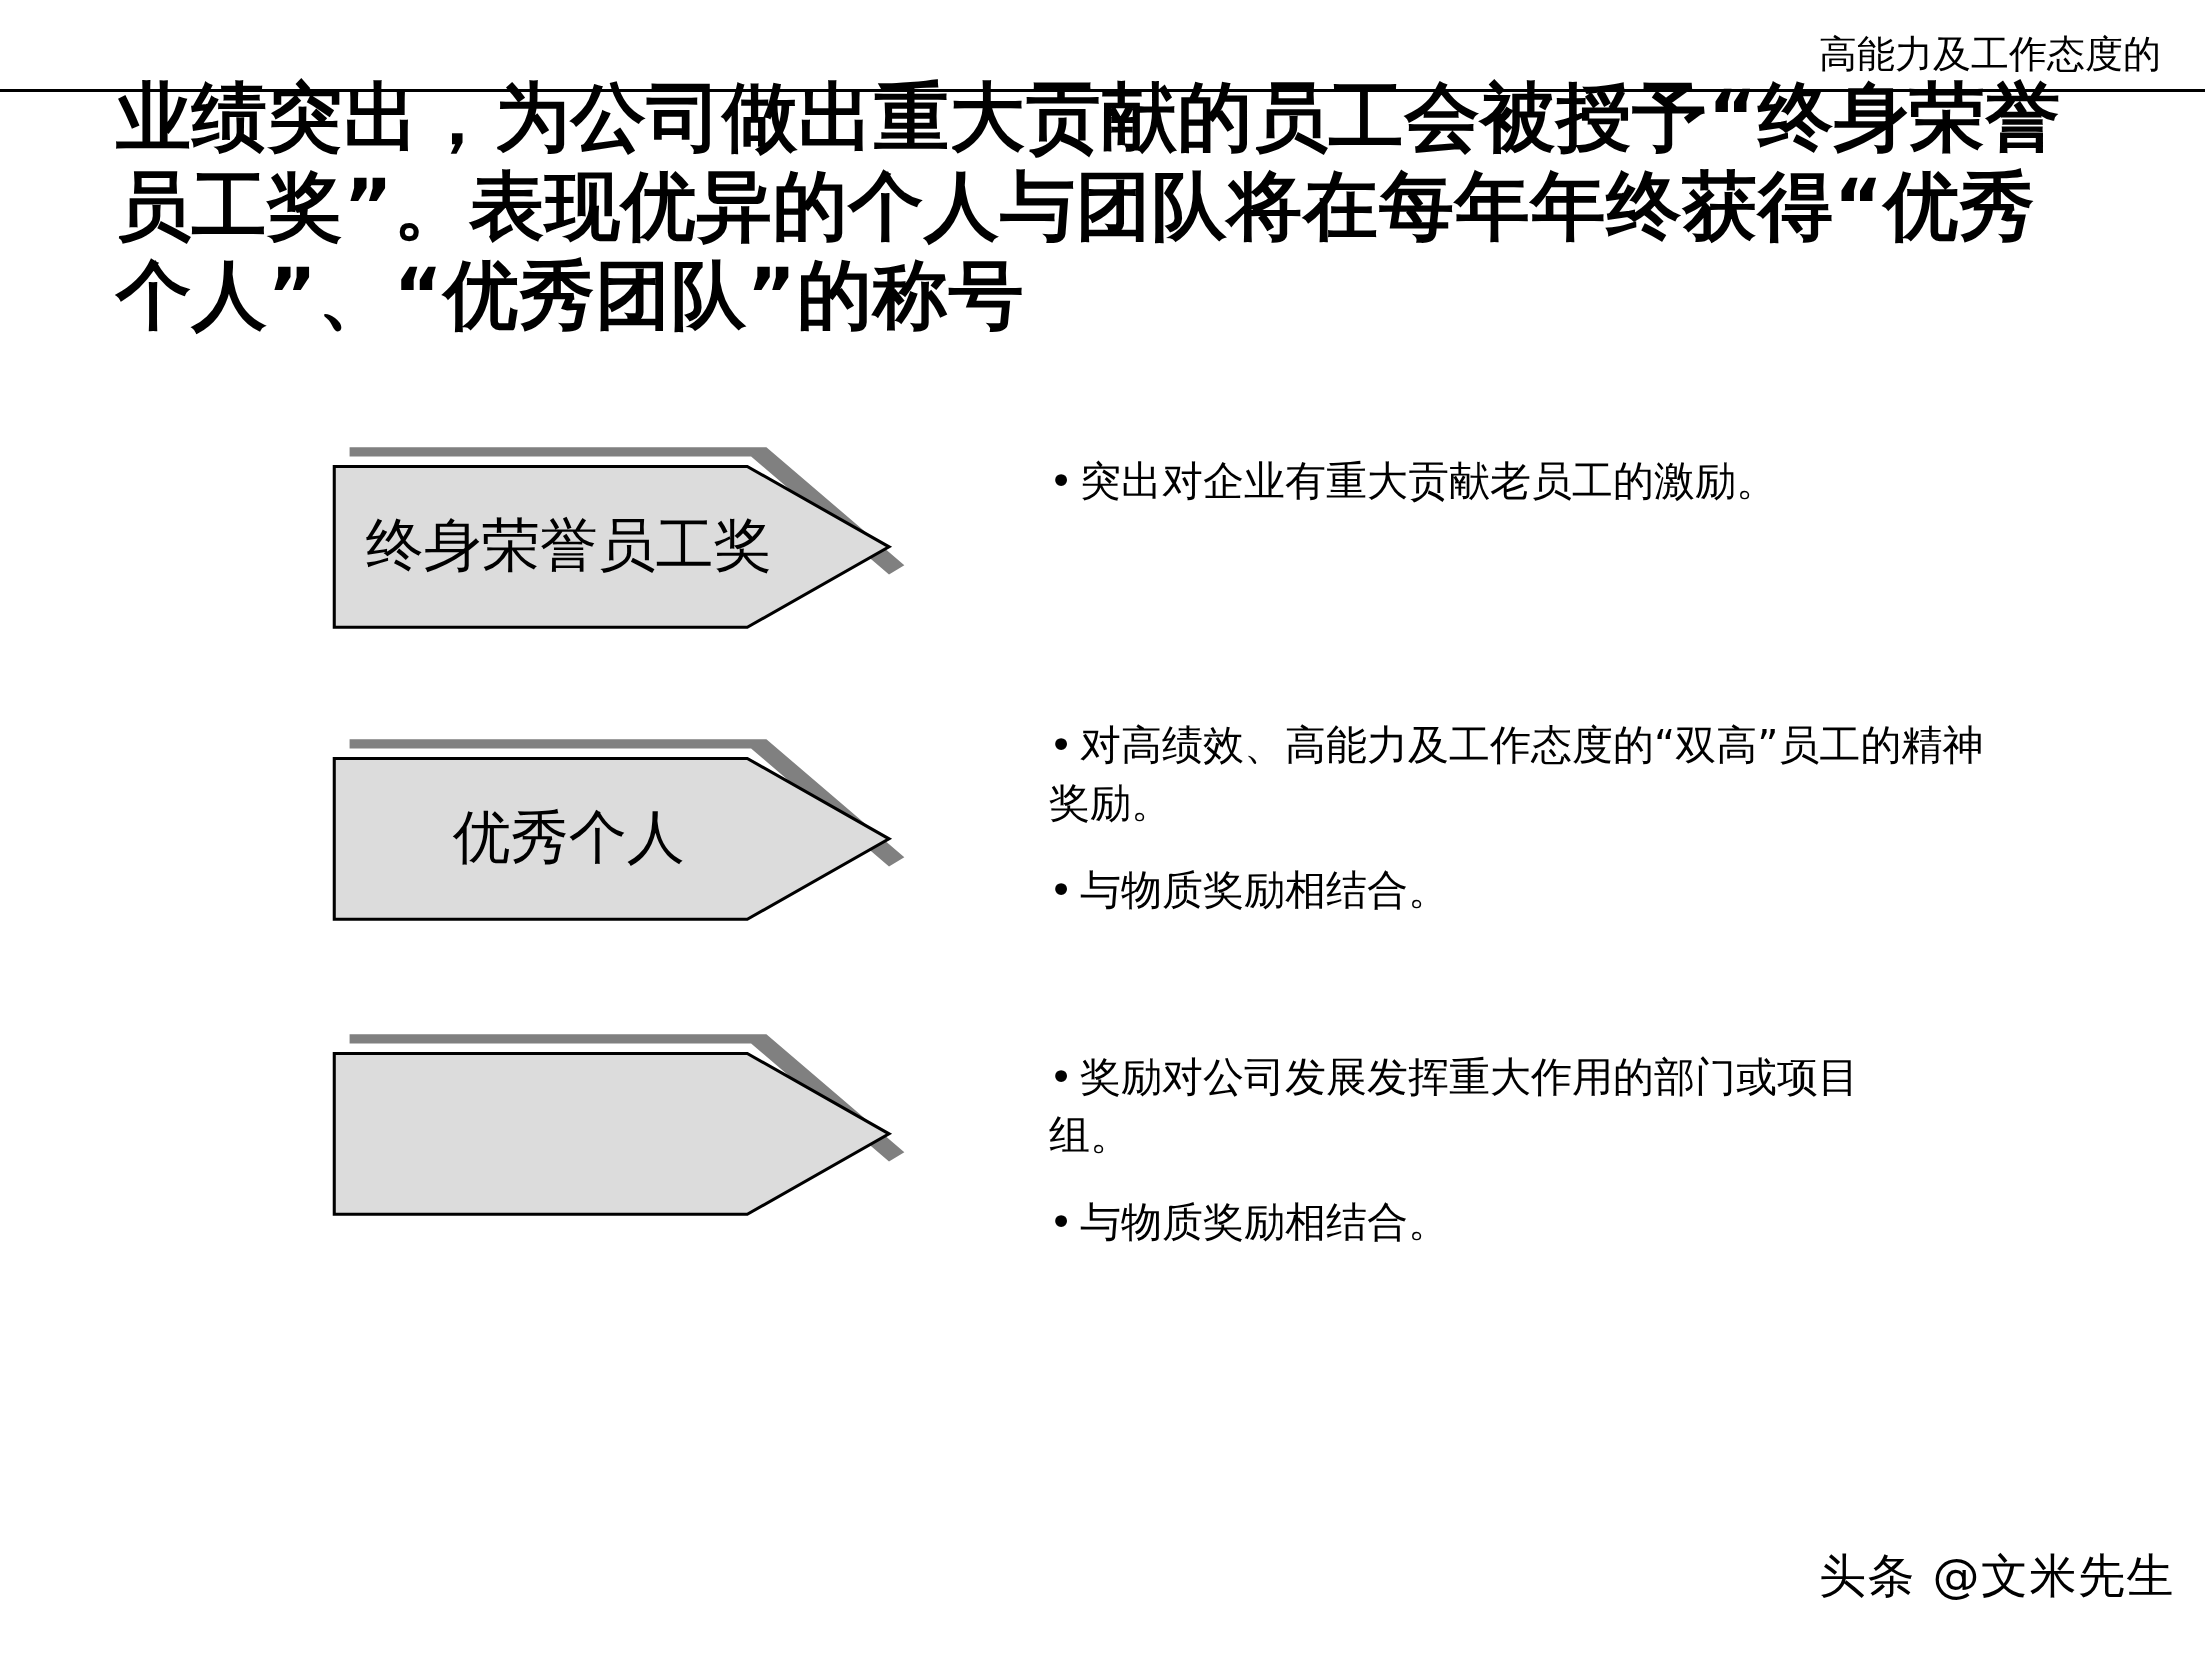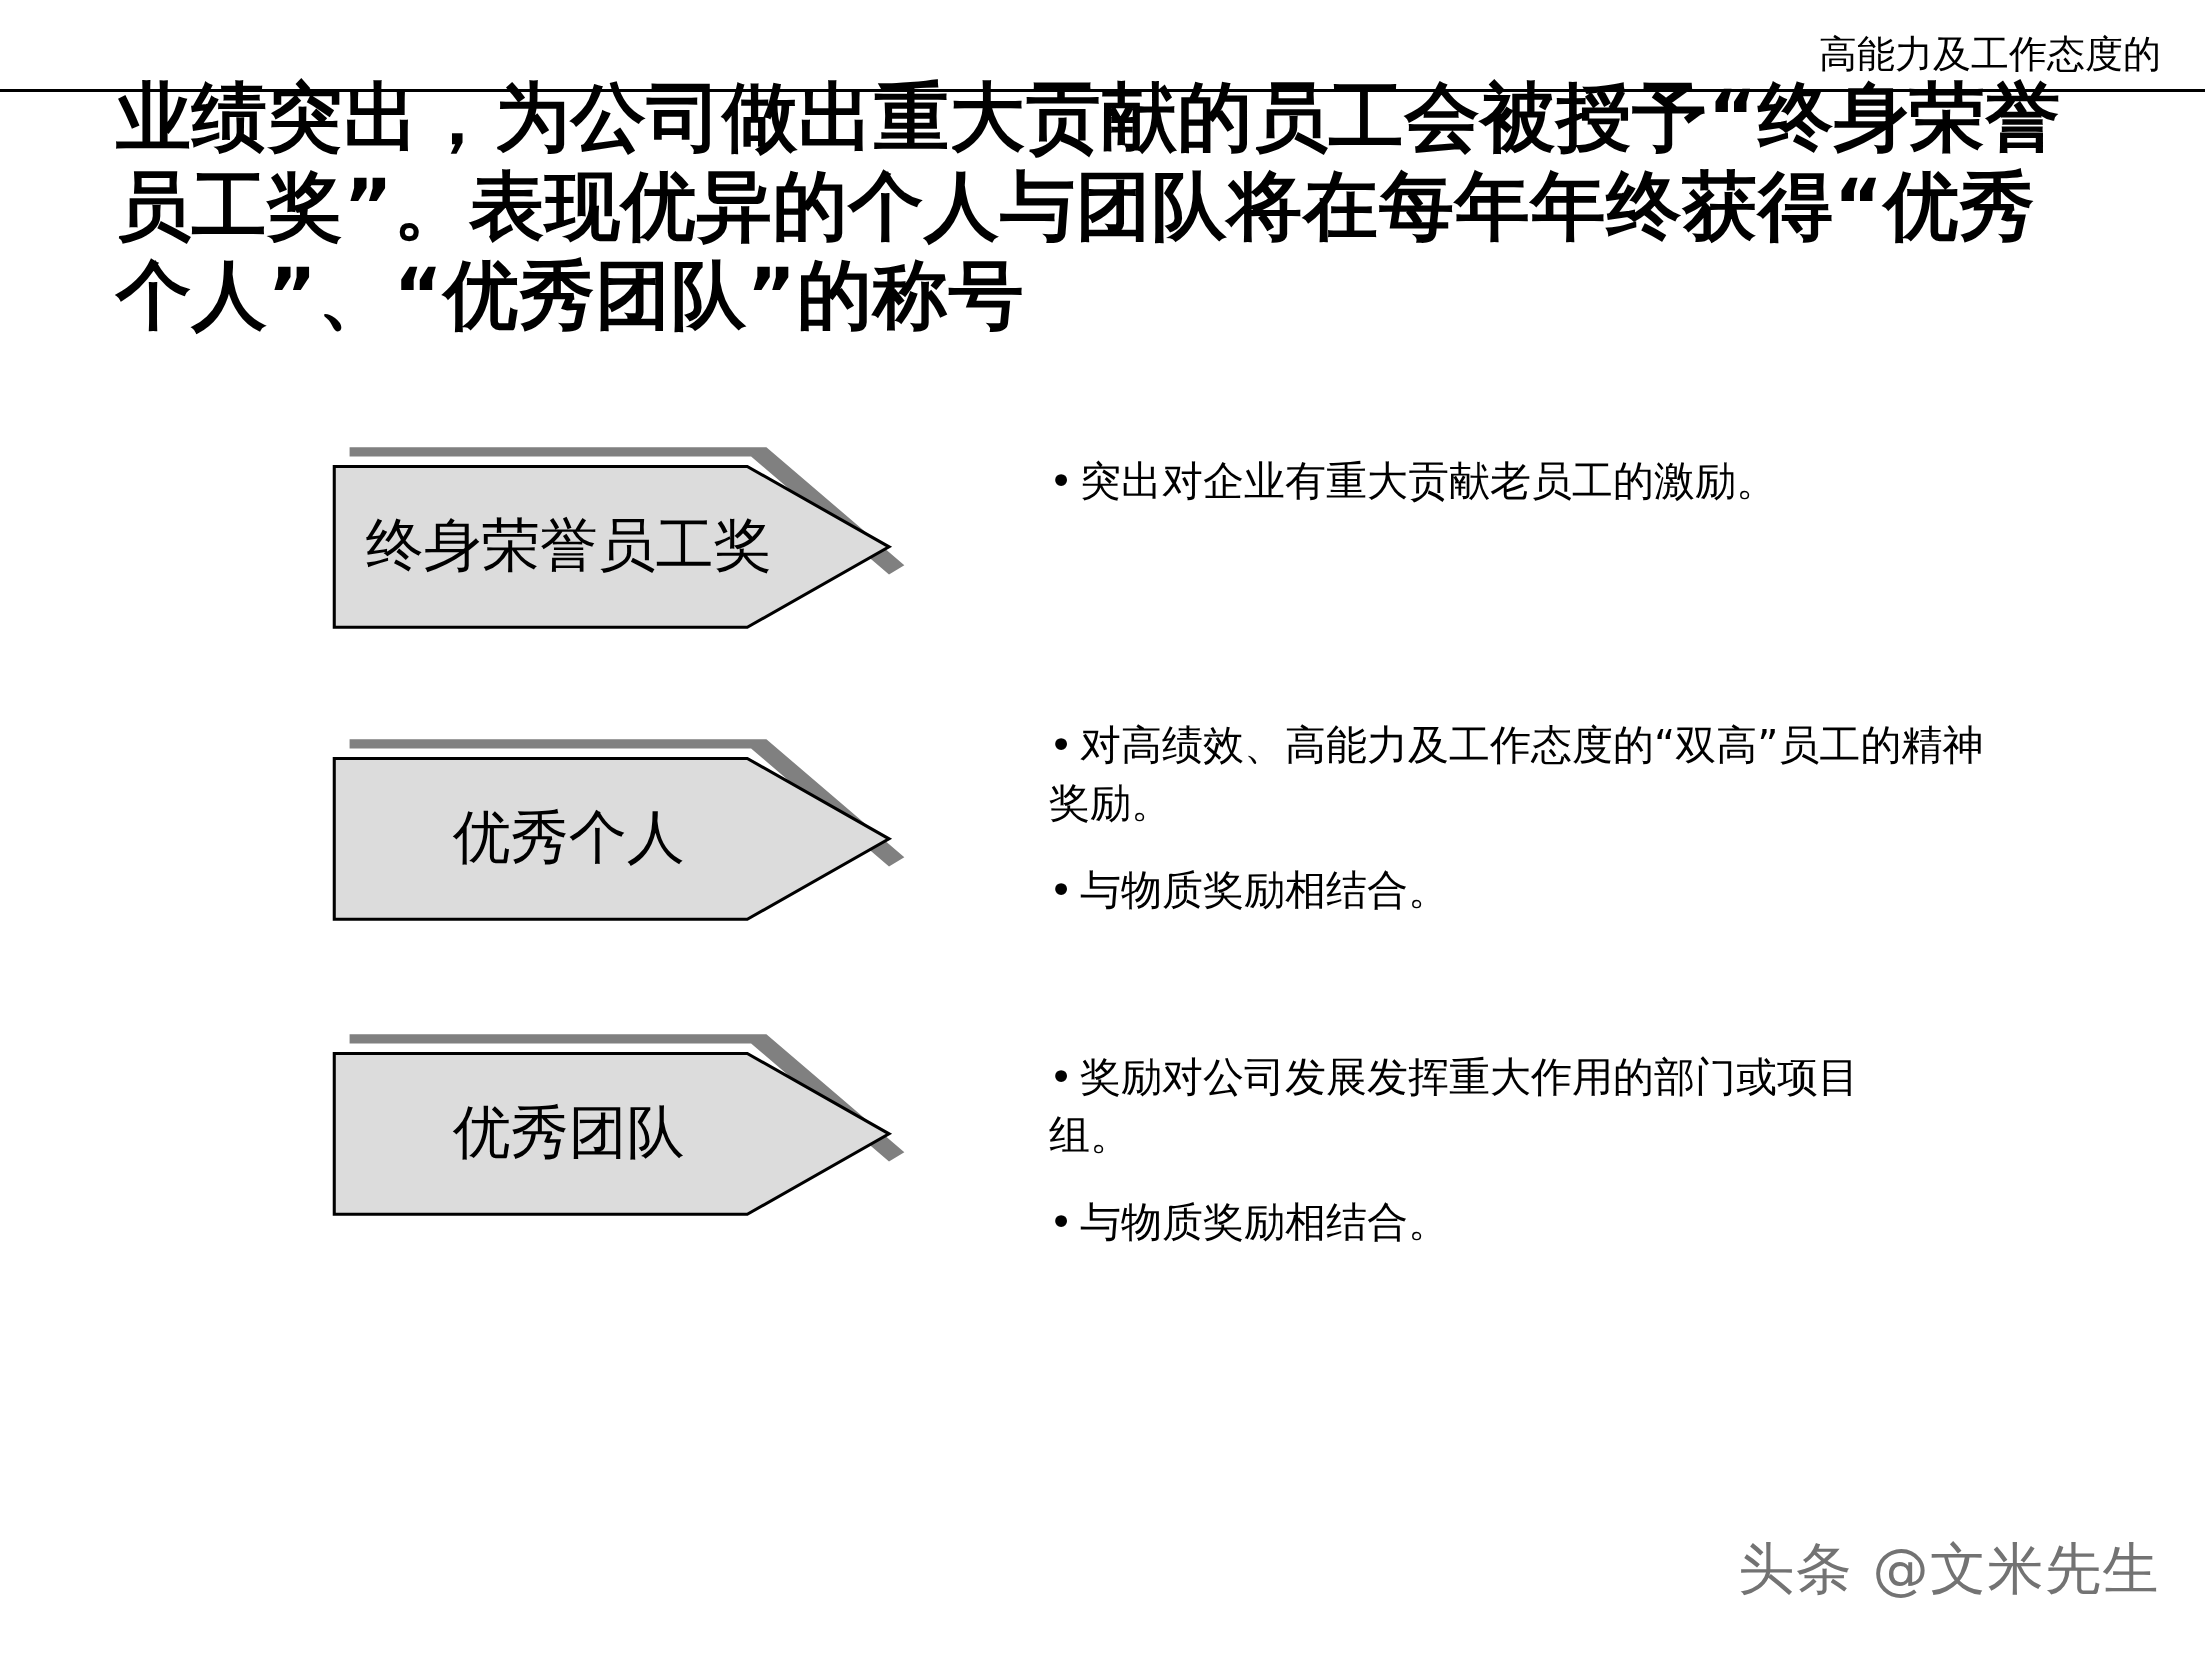--- a/index.html
+++ b/index.html
@@ -27,21 +27,21 @@
     position: absolute; left: 9.2px; width: 475px; top: 27.6px; height: 161px;
     display: flex; align-items: center; justify-content: center;
     font-size: 58px; white-space: nowrap;
   }
   .desc {
     position: absolute; left: 1049px; width: 965px; font-size: 41px; line-height: 58px;
   }
   .bullet { display: block; margin-bottom: 29px; }
   .bullet .dot { display: inline-block; width: 31px; text-align: left; }
   .watermark {
-    position: absolute; right: 45px; bottom: 46px; font-size: 56px; color: #737373;
+    position: absolute; right: 30px; bottom: 46px; font-size: 47px; color: #000000;
     letter-spacing: 1.5px; white-space: nowrap;
   }
 </style>
 </head>
 <body>
 
 <div class="header-label">高能力及工作态度的</div>
 <div class="rule"></div>
 
 <div class="title">
@@ -71,21 +71,20 @@
 <div class="desc" style="top:716px; width:949px;">
   <span class="bullet"><span class="dot">•</span><span>对高绩效、高能力及工作态度的“双高”员工的精神奖励。</span></span>
   <span class="bullet"><span class="dot">•</span><span>与物质奖励相结合。</span></span>
 </div>
 
 <div class="award" style="top:1025px;">
   <svg width="590" height="207" viewBox="0 0 770 270">
     <polygon points="36,12 580,12 760,166 740,178 560,24 36,24" fill="#808080"></polygon>
     <polygon points="16,37 555,37 740,142 555,247 16,247" fill="#dcdcdc" stroke="#000" stroke-width="4"></polygon>
   </svg>
-  <div class="award-label">优秀团队</div>
 </div>
 <div class="desc" style="top:1048px; width:881px;">
   <span class="bullet"><span class="dot">•</span><span>奖励对公司发展发挥重大作用的部门或项目组。</span></span>
   <span class="bullet"><span class="dot">•</span><span>与物质奖励相结合。</span></span>
 </div>
 
 <div class="watermark">头条 @文米先生</div>
 
 
 </body></html>

